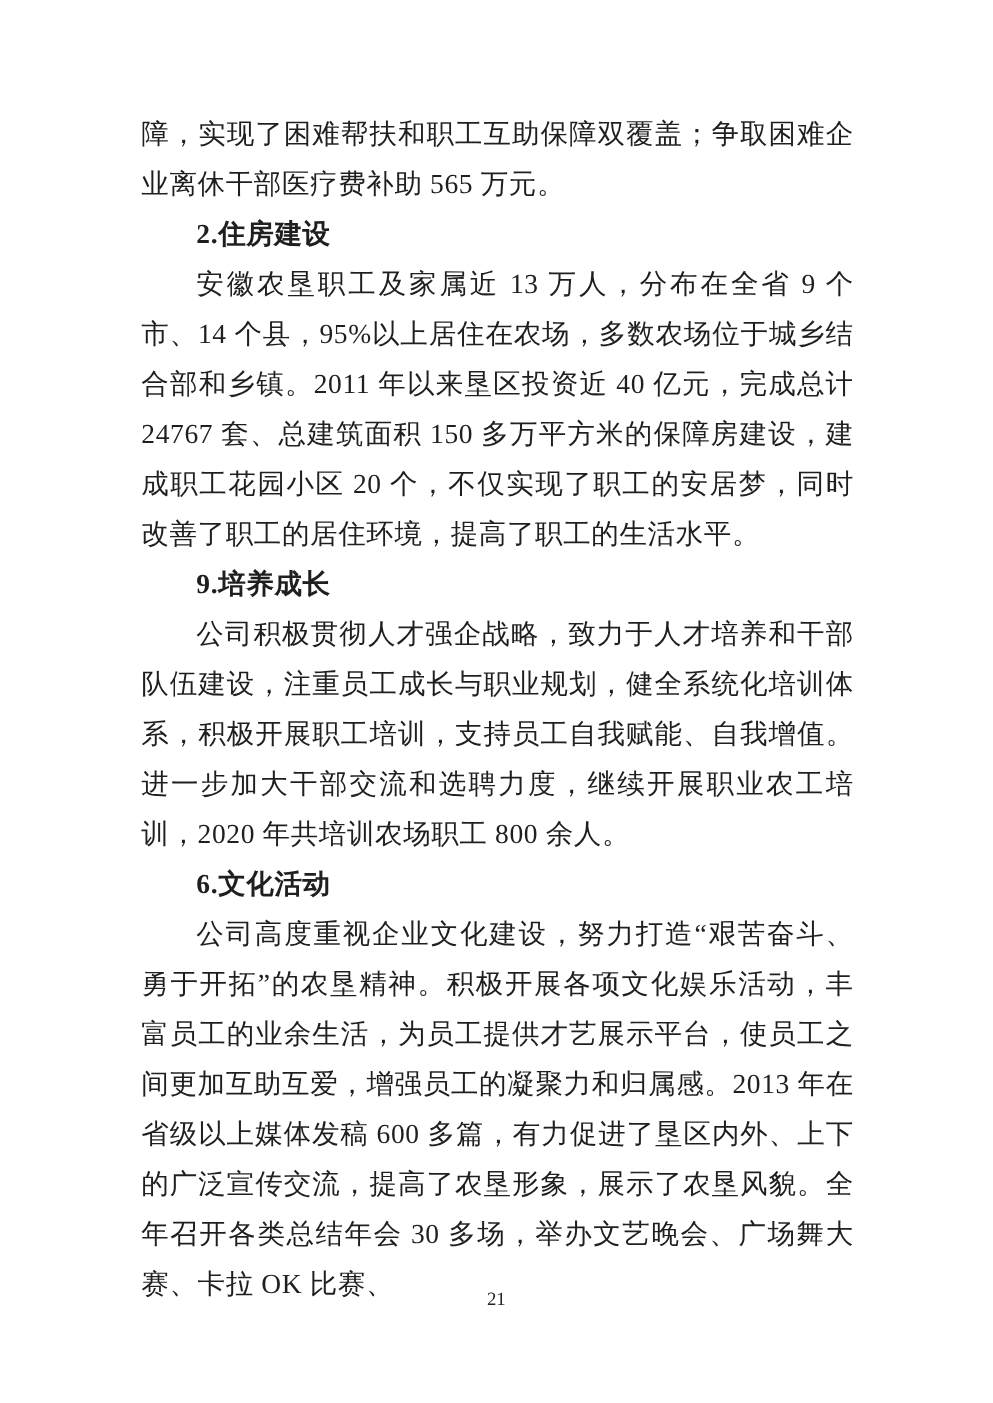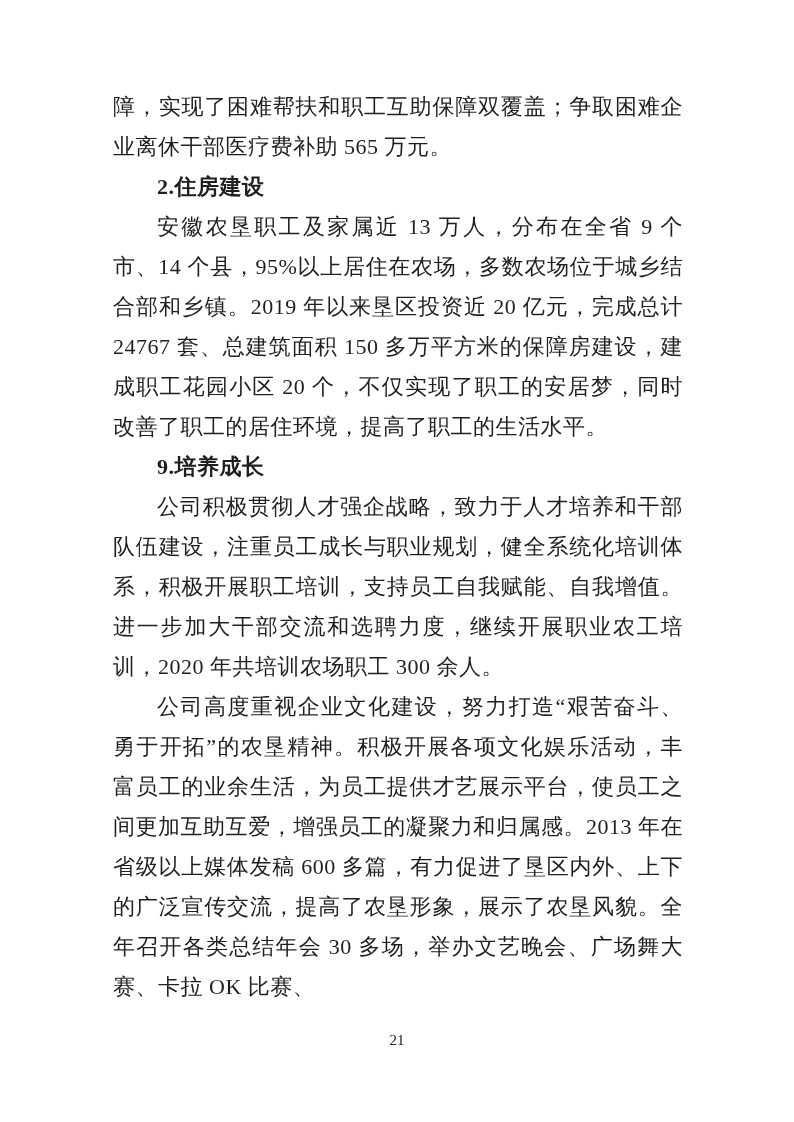--- a/index.html
+++ b/index.html
@@ -56,23 +56,24 @@
 </style>
 </head>
 <body>
 
 <div class="page">
   <div class="content">
 
     <p class="para">障，实现了困难帮扶和职工互助保障双覆盖；争取困难企业离休干部医疗费补助 565 万元。</p>
 
     <h3 class="section-heading">2.住房建设</h3>
-    <p class="para indented">安徽农垦职工及家属近 13 万人，分布在全省 9 个市、14 个县，95%以上居住在农场，多数农场位于城乡结合部和乡镇。2019 年以来垦区投资近 20 亿元，完成总计 24767 套、总建筑面积 150 多万平方米的保障房建设，建成职工花园小区 20 个，不仅实现了职工的安居梦，同时改善了职工的居住环境，提高了职工的生活水平。</p>
+    <p class="para indented">安徽农垦职工及家属近 13 万人，分布在全省 9 个市、14 个县，95%以上居住在农场，多数农场位于城乡结合部和乡镇。2011 年以来垦区投资近 40 亿元，完成总计 24767 套、总建筑面积 150 多万平方米的保障房建设，建成职工花园小区 20 个，不仅实现了职工的安居梦，同时改善了职工的居住环境，提高了职工的生活水平。</p>
 
     <h3 class="section-heading">9.培养成长</h3>
-    <p class="para indented">公司积极贯彻人才强企战略，致力于人才培养和干部队伍建设，注重员工成长与职业规划，健全系统化培训体系，积极开展职工培训，支持员工自我赋能、自我增值。进一步加大干部交流和选聘力度，继续开展职业农工培训，2020 年共培训农场职工 300 余人。</p>
+    <p class="para indented">公司积极贯彻人才强企战略，致力于人才培养和干部队伍建设，注重员工成长与职业规划，健全系统化培训体系，积极开展职工培训，支持员工自我赋能、自我增值。进一步加大干部交流和选聘力度，继续开展职业农工培训，2020 年共培训农场职工 800 余人。</p>
 
+    <h3 class="section-heading">6.文化活动</h3>
     <p class="para indented">公司高度重视企业文化建设，努力打造“艰苦奋斗、勇于开拓”的农垦精神。积极开展各项文化娱乐活动，丰富员工的业余生活，为员工提供才艺展示平台，使员工之间更加互助互爱，增强员工的凝聚力和归属感。2013 年在省级以上媒体发稿 600 多篇，有力促进了垦区内外、上下的广泛宣传交流，提高了农垦形象，展示了农垦风貌。全年召开各类总结年会 30 多场，举办文艺晚会、广场舞大赛、卡拉 OK 比赛、</p>
 
   </div>
 
   <div class="page-number">21</div>
 </div>
 
 </body></html>

